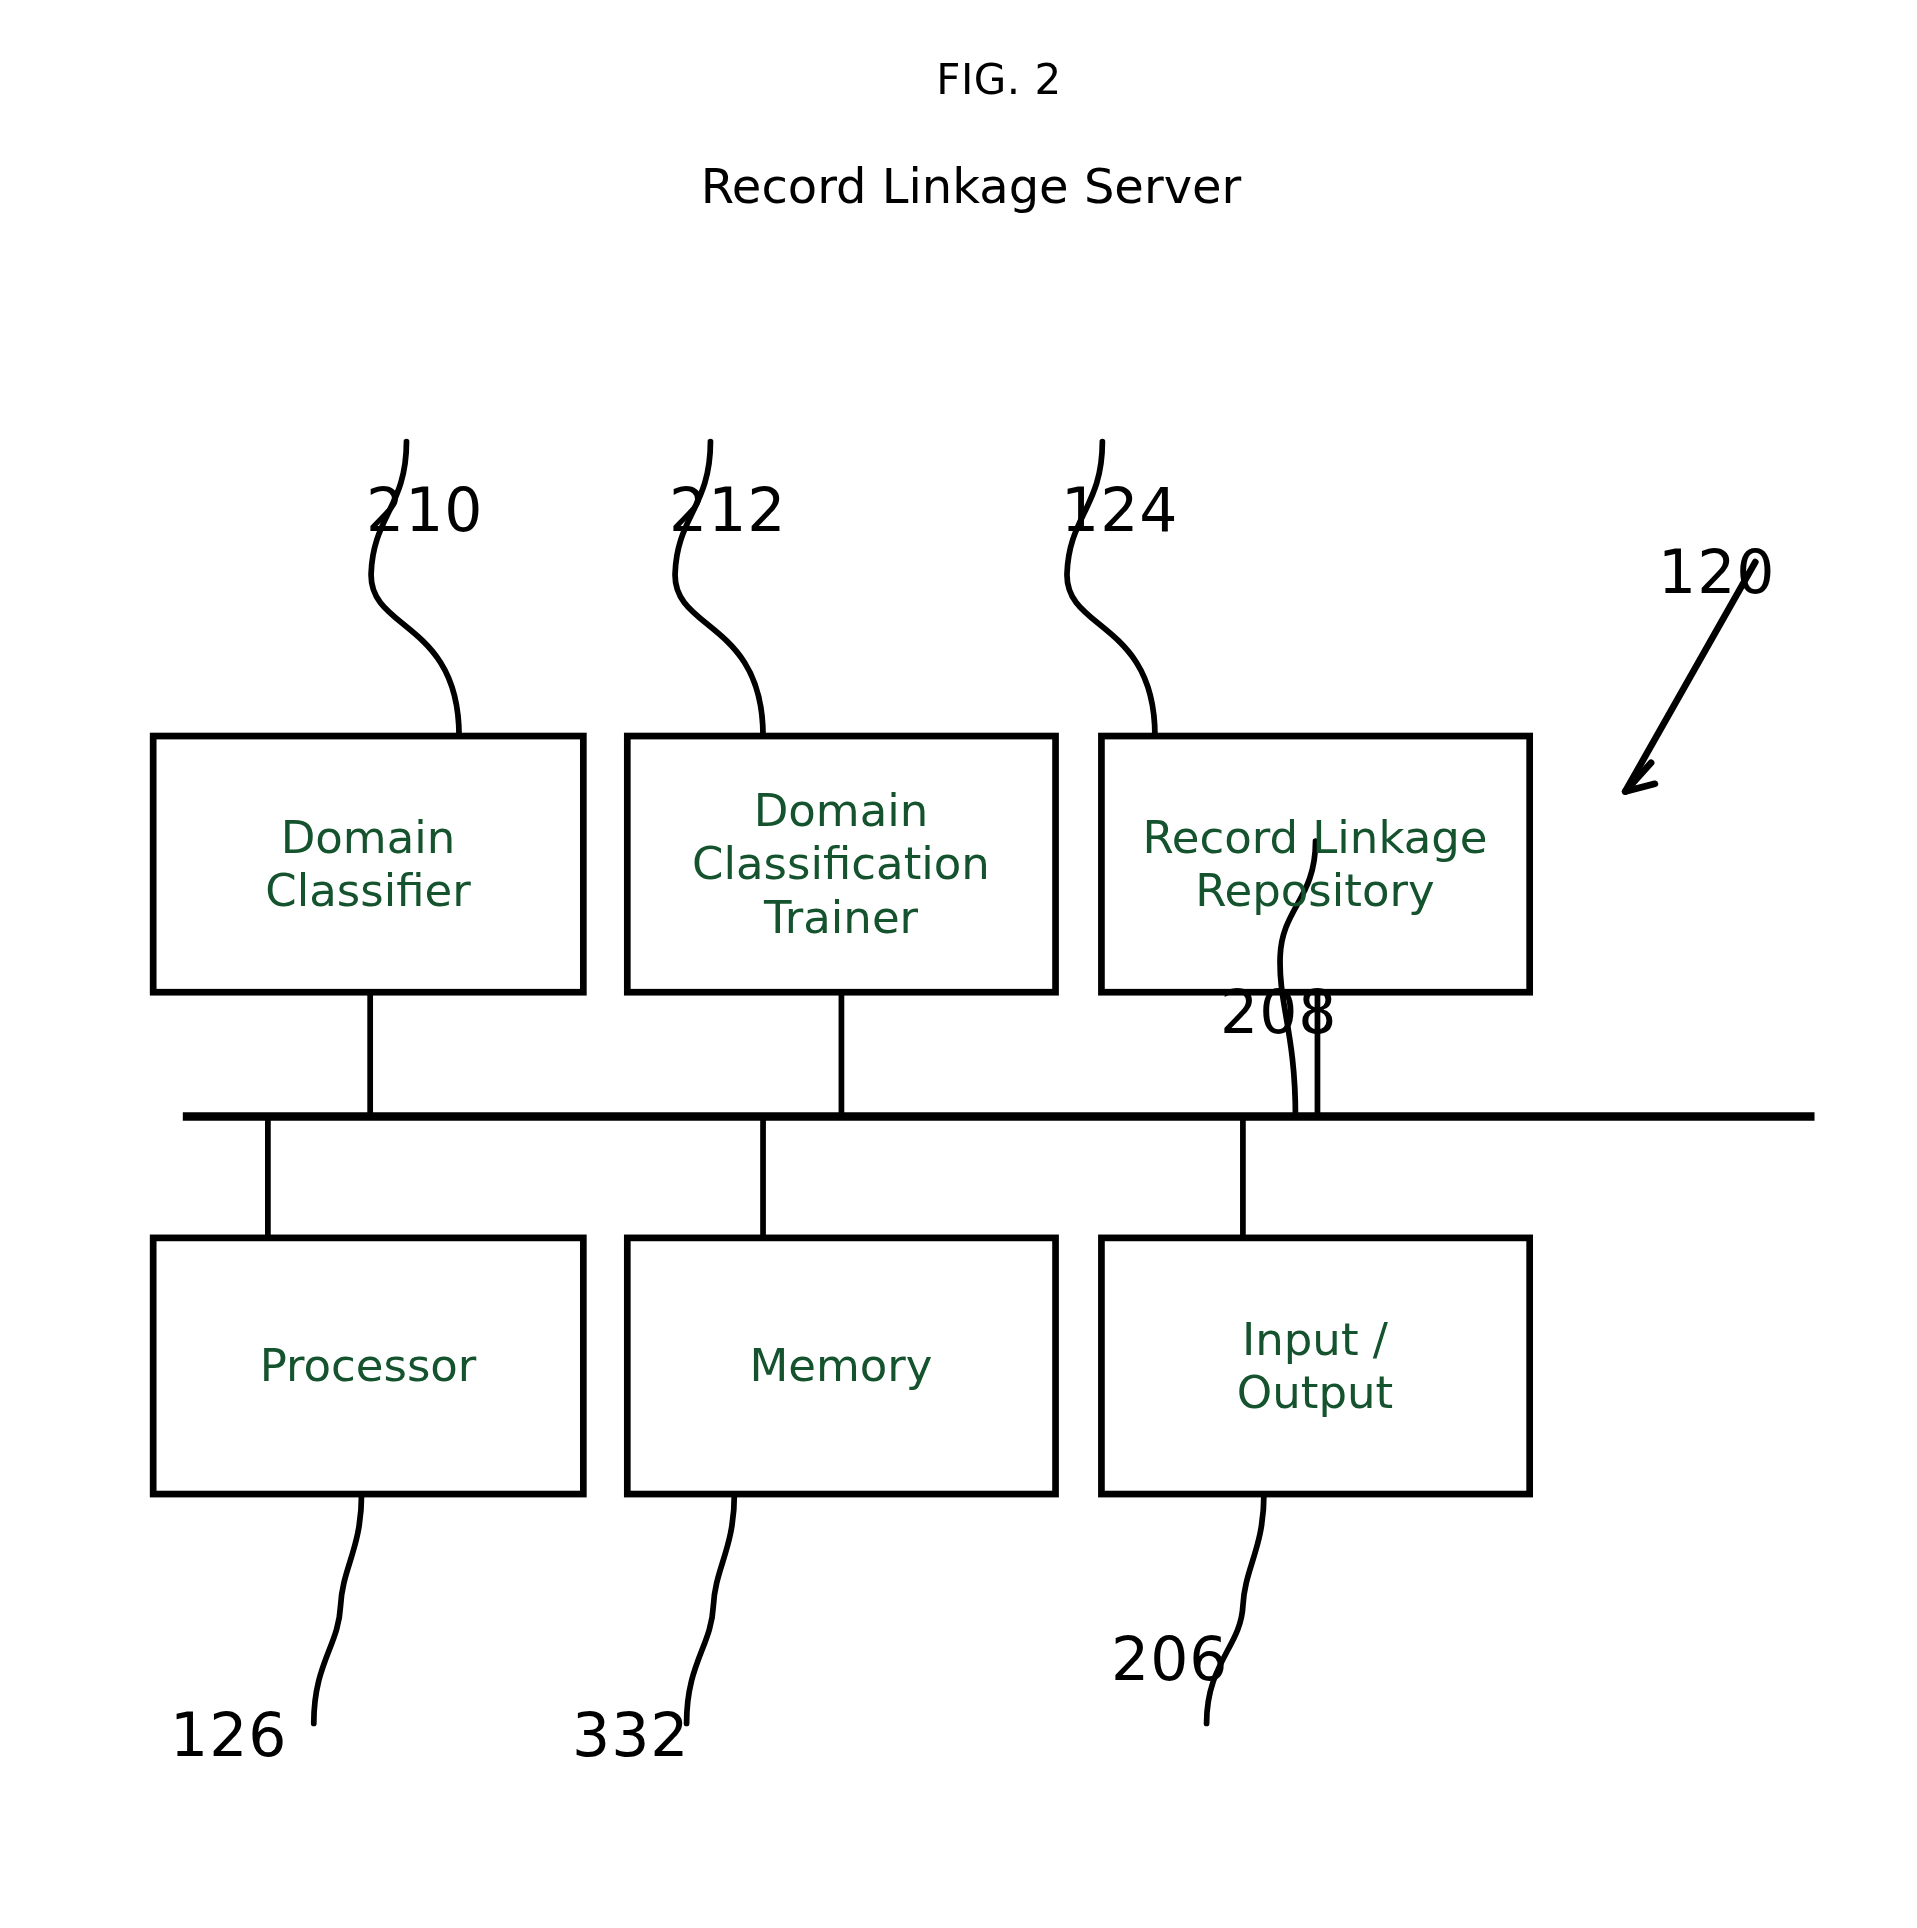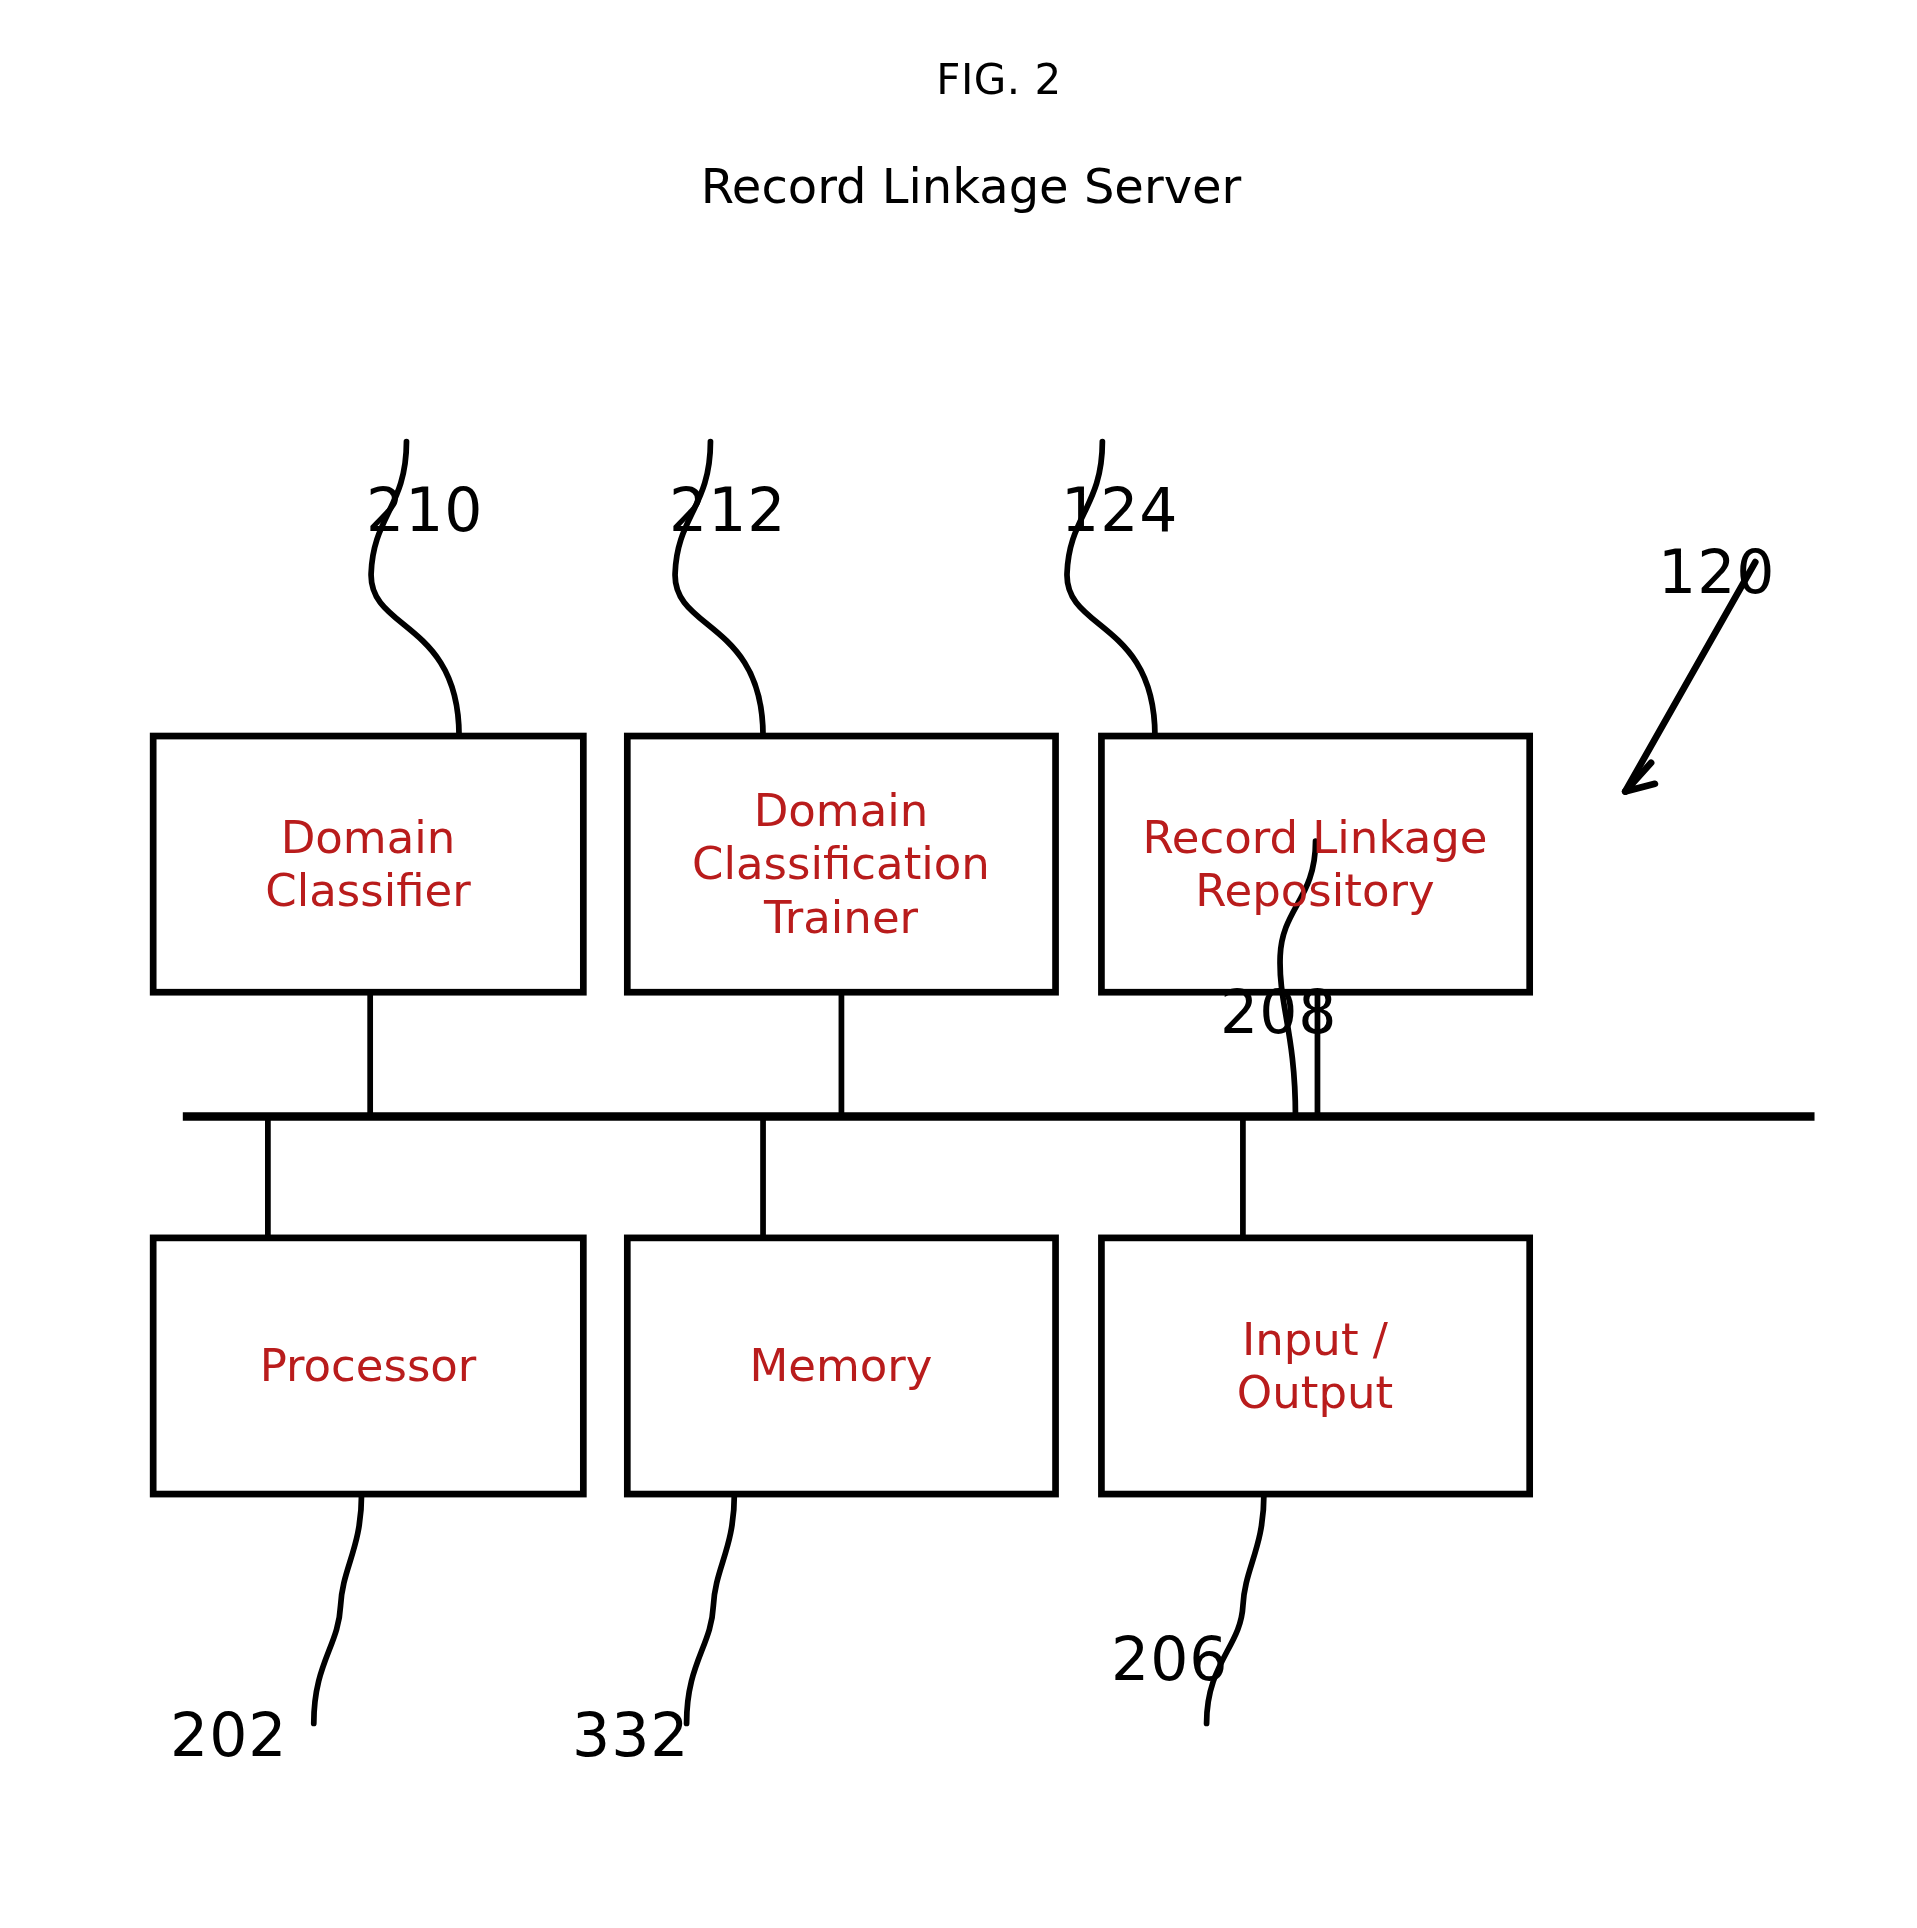--- a/index.html
+++ b/index.html
@@ -50,21 +50,21 @@
   }
   .box-text {
     position: absolute;
     display: flex;
     flex-direction: column;
     align-items: center;
     justify-content: center;
     text-align: center;
     font-size: 45px;
     line-height: 1.18;
-    color: #b91c1c;
+    color: #14532d;
     pointer-events: none;
   }
   .box-text .line {
     display: block;
   }
 </style>
 </head>
 <body>
 
 <div id="figure-root">
@@ -149,20 +149,20 @@
   <div class="fig-label ref-num" style="left:366px; top:475px; width:191px;">210</div>
 
   <div class="fig-label ref-num" style="left:669px; top:475px; width:191px;">212</div>
 
   <div class="fig-label ref-num" style="left:1061px; top:475px; width:191px;">124</div>
 
   <div class="fig-label ref-num" style="left:1658px; top:537px; width:191px;">120</div>
 
   <div class="fig-label ref-num" style="left:1220px; top:977px; width:191px;">208</div>
 
-  <div class="fig-label ref-num" style="left:170px; top:1700px; width:191px;">202</div>
+  <div class="fig-label ref-num" style="left:170px; top:1700px; width:191px;">126</div>
 
   <div class="fig-label ref-num" style="left:572px; top:1700px; width:191px;">332</div>
 
   <div class="fig-label ref-num" style="left:1111px; top:1624px; width:191px;">206</div>
 
 </div>
 
 
 </body></html>

